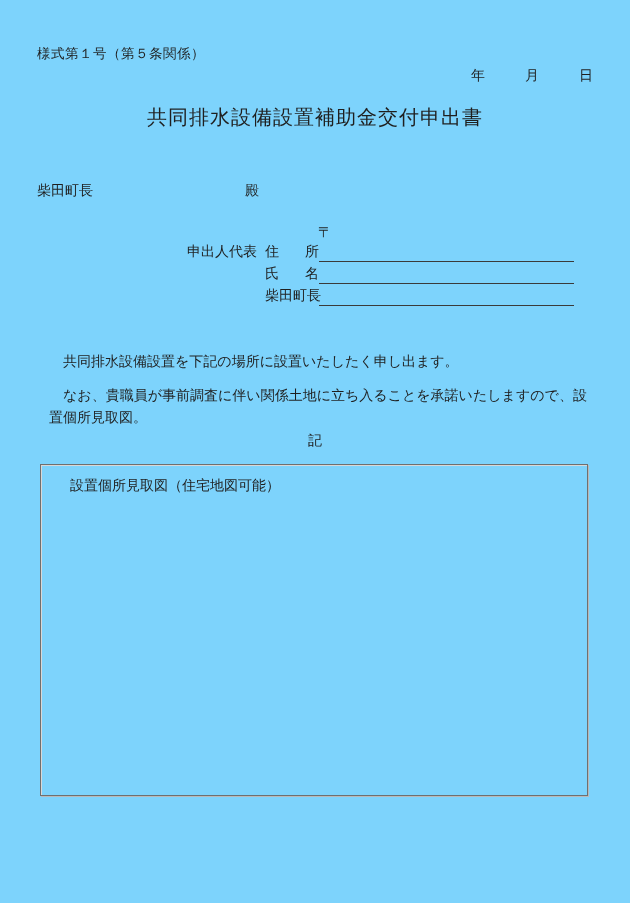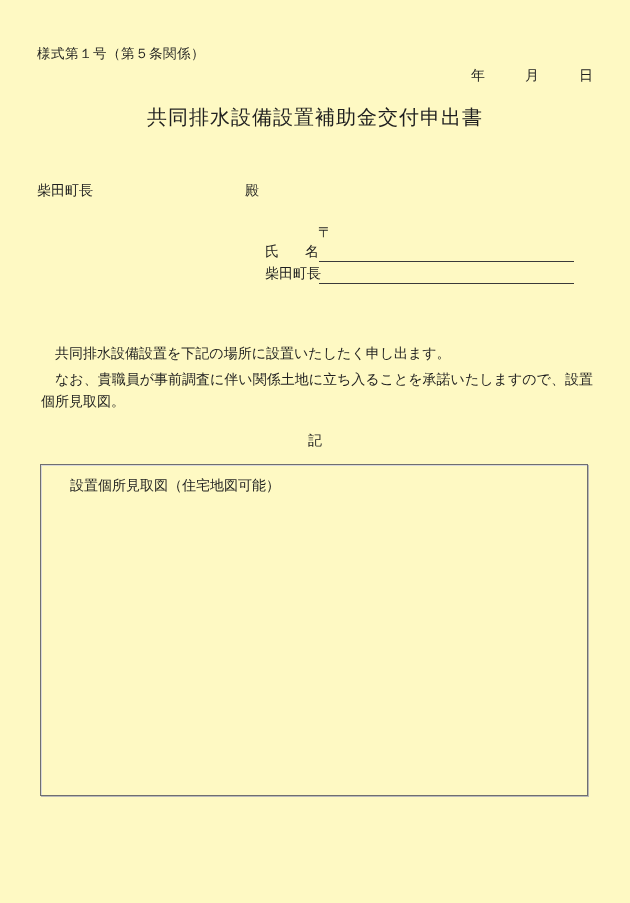--- a/index.html
+++ b/index.html
@@ -5,21 +5,21 @@
   html, body {
     margin: 0;
     padding: 0;
     background: #e8e8e8;
   }
   .page {
     position: relative;
     width: 630px;
     height: 903px;
     margin: 0 auto;
-    background: #fef9c3;
+    background: #7dd3fc;
     color: #1f1f1f;
     font-family: "Liberation Serif", "DejaVu Serif", serif;
     font-size: 14px;
     overflow: hidden;
   }
   .abs { position: absolute; }
 
   .form-number {
     left: 37px;
     top: 45px;
@@ -89,21 +89,21 @@
   }
 
   .body-text {
     left: 37px;
     top: 339px;
     width: 566px;
     font-size: 14px;
     line-height: 22px;
   }
   .body-text p {
-    margin: 4px;
+    margin: 12px;
     text-indent: 1em;
   }
 
   .record-mark {
     left: 0;
     top: 432px;
     width: 100%;
     text-align: center;
     font-size: 14px;
   }
@@ -138,20 +138,28 @@
   <div class="abs doc-title">共同排水設備設置補助金交付申出書</div>
 
   <div class="abs addressee">
     <span>柴田町長</span><span class="honorific">殿</span>
   </div>
 
   <div class="abs postal-mark">〒</div>
 
   <div class="abs applicant-block">
 
+    <div class="applicant-row">
+      <span class="rep-label">申出人代表</span>
+      <span class="field-label">
+        <span>住</span>
+        <span>所</span>
+      </span>
+      <span class="fill-line"></span>
+    </div>
 
     <div class="applicant-row">
       <span class="rep-spacer"></span>
       <span class="field-label">
         <span>氏</span>
         <span>名</span>
       </span>
       <span class="fill-line"></span>
     </div>
 

